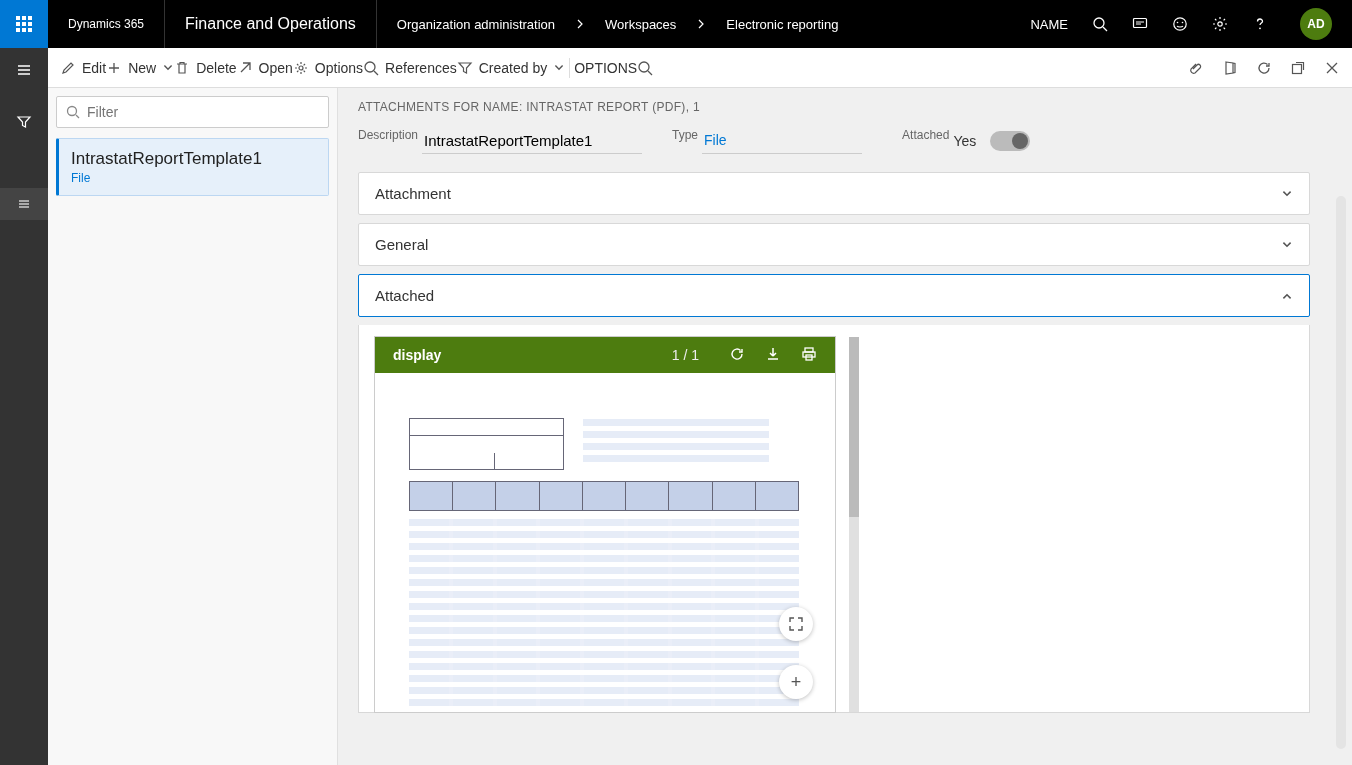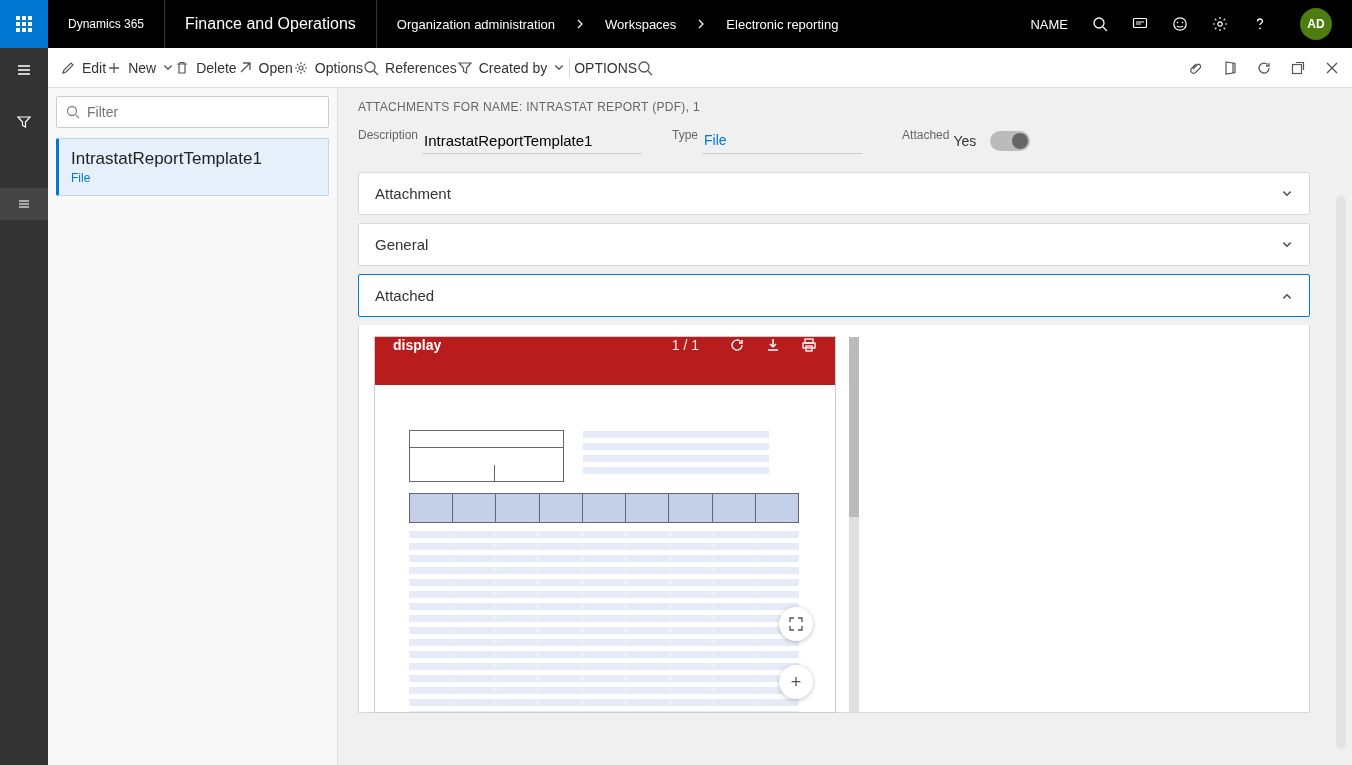--- a/index.html
+++ b/index.html
@@ -54,21 +54,21 @@
   .toggle { width: 40px; height: 20px; border-radius: 10px; background: #bbb; position: relative; }
   .toggle::after { content: ""; position: absolute; width: 16px; height: 16px; border-radius: 50%; background: #666; top: 2px; right: 2px; }
 
   .panel { background: #fff; border: 1px solid #d8d8d8; margin-bottom: 8px; padding: 12px 16px; display: flex; align-items: center; justify-content: space-between; font-size: 15px; color: #333; border-radius: 2px; margin-right: 22px; }
   .panel.selected { border: 1px solid #0078d4; }
 
   .preview-body { background: #fff; border: 1px solid #d8d8d8; border-top: none; margin-right: 22px; padding: 12px 16px 0 16px; position: relative; }
   .pdf-frame { width: 460px; height: 375px; background: #fff; position: relative; overflow: hidden; box-shadow: 0 0 0 1px #ccc; }
   .pdf-scroll { position: absolute; right: -12px; top: 0; bottom: 0; width: 10px; background: #e0e0e0; }
   .pdf-scroll-thumb { position: absolute; top: 0; width: 10px; height: 180px; background: #bbb; }
-  .pdf-toolbar { height: 48px; background: #b91c1c; color: #fff; display: flex; padding: 0 18px; gap: 20px; }
+  .pdf-toolbar { height: 36px; background: #4d7c0f; color: #fff; display: flex; align-items: center; padding: 0 18px; gap: 20px; }
   .pdf-title { font-weight: 600; flex: 0 0 auto; }
   .pdf-pages { margin-left: auto; margin-right: 10px; font-size: 14px; color: #eee; }
   .pdf-page { background: #fff; margin: 0; padding: 36px 34px; height: 500px; position: relative; }
 
   
   .rpt-box1 { position: absolute; top: 45px; left: 34px; width: 155px; height: 52px; border: 1px solid #667; }
   .rpt-box1::after { content: ""; position: absolute; left: 0; right: 0; top: 16px; border-top: 1px solid #667; }
   .rpt-box1::before { content: ""; position: absolute; left: 84px; top: 34px; bottom: 0; border-left: 1px solid #667; }
   .rpt-table2 { position: absolute; top: 46px; left: 208px; width: 186px; height: 50px; }
   .rpt-stripe { height: 7px; background: #e6ecf7; margin-bottom: 5px; }

